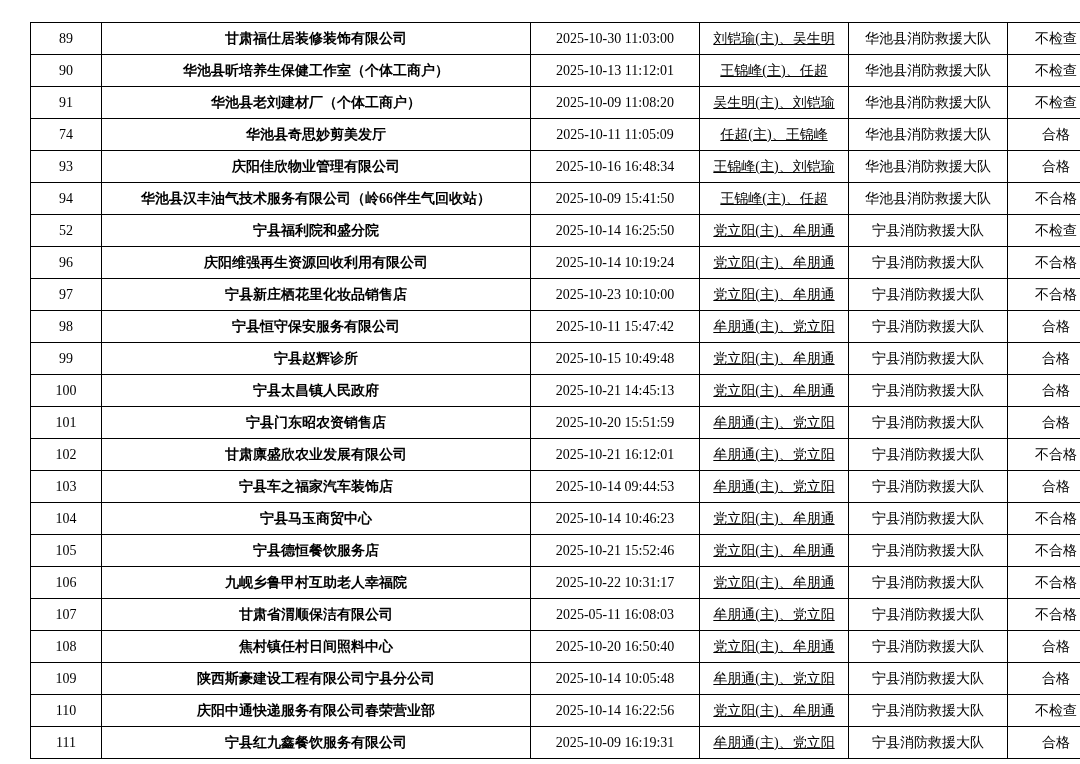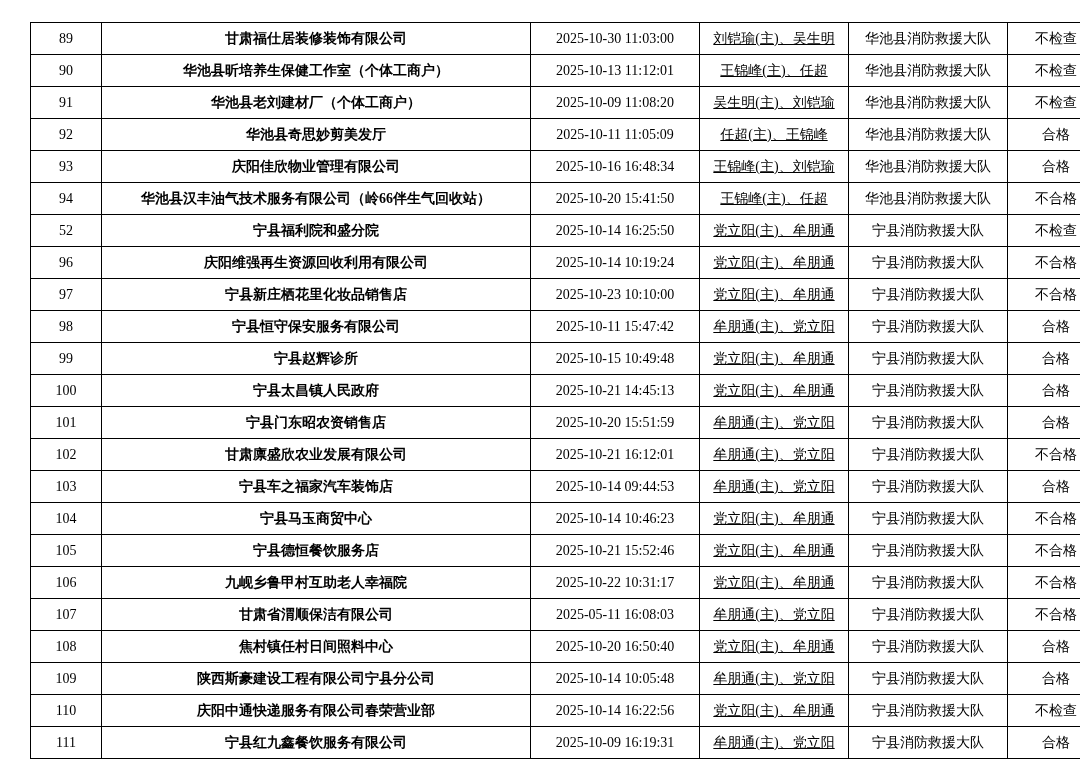--- a/index.html
+++ b/index.html
@@ -68,39 +68,39 @@
         </tr>
         <tr>
           <td class="col-index">91</td>
           <td class="col-name">华池县老刘建材厂（个体工商户）</td>
           <td class="col-time">2025-10-09 11:08:20</td>
           <td class="col-officer">吴生明(主)、刘铠瑜</td>
           <td class="col-unit">华池县消防救援大队</td>
           <td class="col-result">不检查</td>
         </tr>
         <tr>
-          <td class="col-index">92</td>
+          <td class="col-index">74</td>
           <td class="col-name">华池县奇思妙剪美发厅</td>
           <td class="col-time">2025-10-11 11:05:09</td>
           <td class="col-officer">任超(主)、王锦峰</td>
           <td class="col-unit">华池县消防救援大队</td>
           <td class="col-result">合格</td>
         </tr>
         <tr>
           <td class="col-index">93</td>
           <td class="col-name">庆阳佳欣物业管理有限公司</td>
           <td class="col-time">2025-10-16 16:48:34</td>
           <td class="col-officer">王锦峰(主)、刘铠瑜</td>
           <td class="col-unit">华池县消防救援大队</td>
           <td class="col-result">合格</td>
         </tr>
         <tr>
           <td class="col-index">94</td>
           <td class="col-name">华池县汉丰油气技术服务有限公司（岭66伴生气回收站）</td>
-          <td class="col-time">2025-10-20 15:41:50</td>
+          <td class="col-time">2025-10-09 15:41:50</td>
           <td class="col-officer">王锦峰(主)、任超</td>
           <td class="col-unit">华池县消防救援大队</td>
           <td class="col-result">不合格</td>
         </tr>
         <tr>
           <td class="col-index">52</td>
           <td class="col-name">宁县福利院和盛分院</td>
           <td class="col-time">2025-10-14 16:25:50</td>
           <td class="col-officer">党立阳(主)、牟朋通</td>
           <td class="col-unit">宁县消防救援大队</td>

